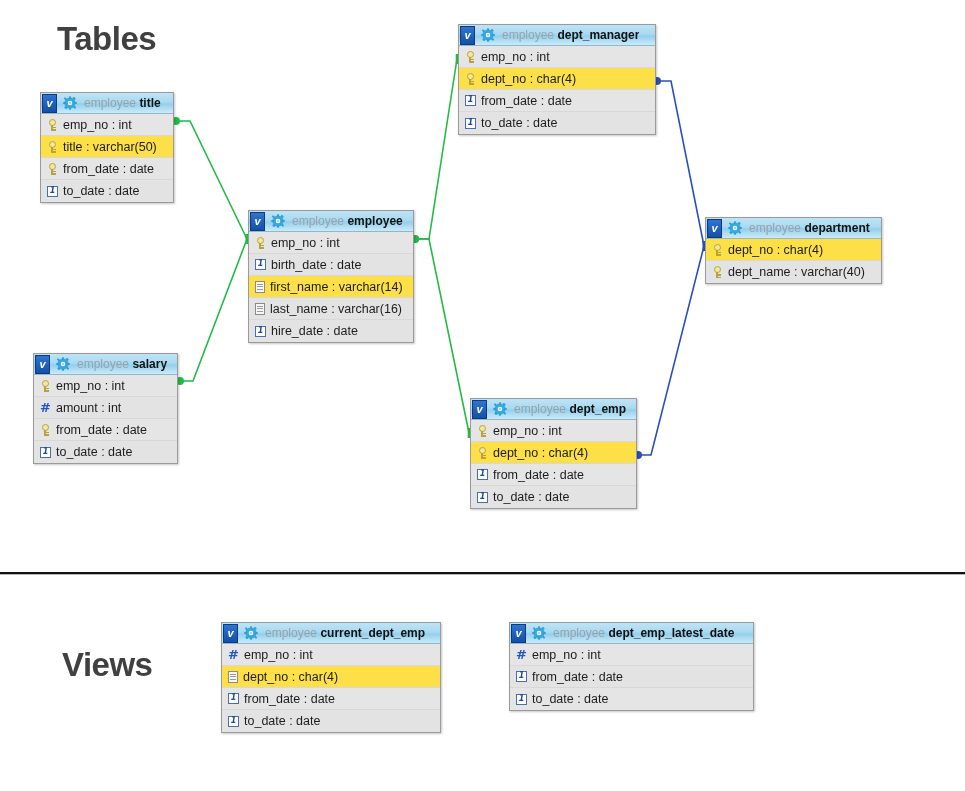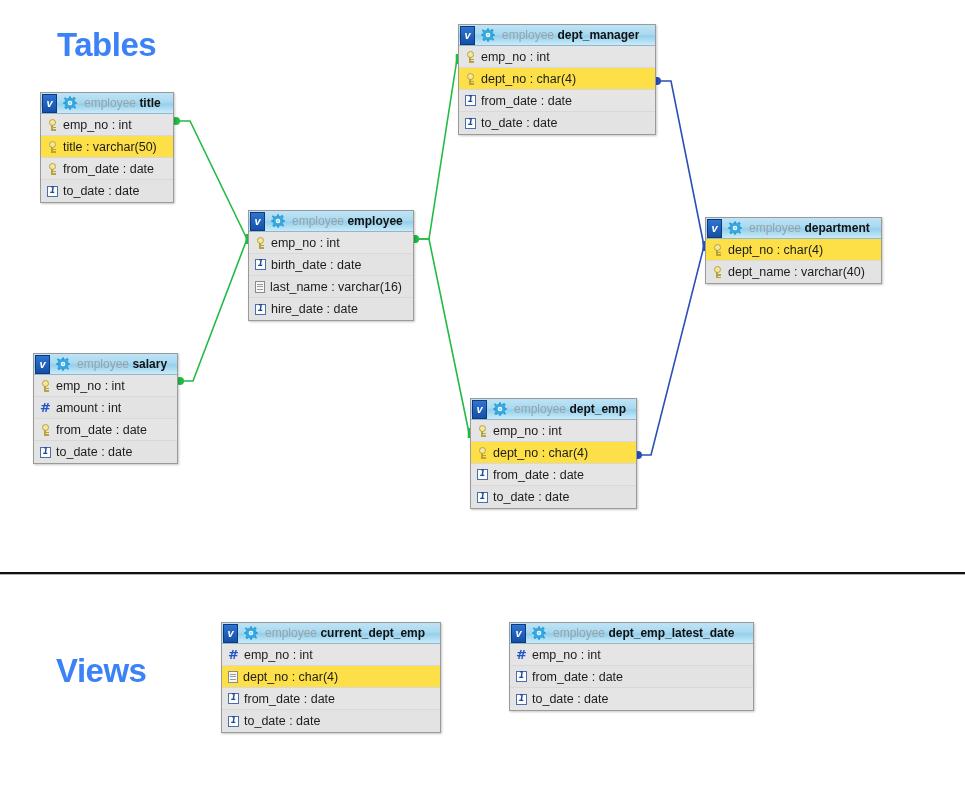--- a/index.html
+++ b/index.html
@@ -12,24 +12,23 @@
     overflow:hidden;
     -webkit-font-smoothing:antialiased;
   }
   #canvas{position:absolute;left:0;top:0;width:965px;height:791px;}
 
   
   .section-title{
     position:absolute;
     font-size:33px;
     font-weight:bold;
-    color:#3b82f6;
+    color:#404040;
     letter-spacing:-0.5px;
     white-space:nowrap;
-    margin-top:6px;
   }
 
   
   .divider{
     position:absolute;
     left:0;width:965px;height:0;
     border-top:2px solid #111;
     box-shadow:0 1px 0 rgba(120,120,120,.55);
   }
 
@@ -170,21 +169,21 @@
     transform:rotate(45deg);
     border-radius:1px;
   }
 </style>
 </head>
 <body>
 
 <div id="canvas">
 
   <div class="section-title" style="left:57px;top:20px;">Tables</div>
-  <div class="section-title" style="left:56px;top:646px;">Views</div>
+  <div class="section-title" style="left:62px;top:646px;">Views</div>
 
   <div class="divider" style="top:572px;"></div>
 
   <svg id="links" viewBox="0 0 965 791" xmlns="http://www.w3.org/2000/svg">
       <g>
         <polyline points="176,121 190,121 247,239" fill="none" stroke="#22bb44" stroke-width="1.6"></polyline>
         <circle cx="176" cy="121" r="4" fill="#22bb44"></circle>
         <line x1="247" y1="234" x2="247" y2="244" stroke="#22bb44" stroke-width="2.6"></line>
         <line x1="247" y1="239" x2="256" y2="239" stroke="#22bb44" stroke-width="2.2"></line>
       </g>
@@ -358,267 +357,276 @@
           </span>
           <span class="rowtext">emp_no : int</span>
         </div>
         <div class="row bg-gray">
           <span class="rowicon ic-date">
             <i class="box"></i>
             <i class="one">1</i>
           </span>
           <span class="rowtext">birth_date : date</span>
         </div>
-        <div class="row bg-gray">
-          <span class="rowicon ic-text">
-            <i class="pg"></i>
-            <i class="ln" style="top:3px"></i>
-            <i class="ln" style="top:5.5px"></i>
-            <i class="ln" style="top:8px"></i>
-          </span>
-          <span class="rowtext">last_name : varchar(16)</span>
-        </div>
-        <div class="row bg-gray">
-          <span class="rowicon ic-date">
-            <i class="box"></i>
-            <i class="one">1</i>
-          </span>
-          <span class="rowtext">hire_date : date</span>
-        </div>
-      </div>
-      <div class="entity" style="left: 705px; top: 217px; width: 177px;">
-        <div class="ent-head">
-          <span class="badge-v">v</span>
-          <span class="gear"><svg width="14" height="14" viewBox="0 0 16 16">
-              <g fill="#2f9ed8">
-                <circle cx="8" cy="8" r="6.4" fill="#35a9e0"></circle>
-                <rect x="6.9" y="0.3" width="2.2" height="3.2" rx="0.6"></rect>
-                <rect x="6.9" y="12.5" width="2.2" height="3.2" rx="0.6"></rect>
-                <rect x="0.3" y="6.9" width="3.2" height="2.2" rx="0.6"></rect>
-                <rect x="12.5" y="6.9" width="3.2" height="2.2" rx="0.6"></rect>
-                <rect x="1.6" y="1.6" width="2.2" height="3.2" rx="0.6" transform="rotate(-45 2.7 3.2)"></rect>
-                <rect x="12.2" y="11.2" width="2.2" height="3.2" rx="0.6" transform="rotate(-45 13.3 12.8)"></rect>
-                <rect x="11.2" y="1.6" width="3.2" height="2.2" rx="0.6" transform="rotate(45 12.8 2.7)"></rect>
-                <rect x="1.6" y="12.2" width="3.2" height="2.2" rx="0.6" transform="rotate(45 3.2 13.3)"></rect>
-              </g>
-              <circle cx="8" cy="8" r="2.6" fill="#ffffff"></circle>
-              <circle cx="8" cy="8" r="1.5" fill="#9fd9f2"></circle>
-            </svg></span>
-          <span class="ent-title"><span class="schema">employee</span> <span class="tname">department</span></span>
-        </div>
-        <div class="row bg-pink">
-          <span class="rowicon ic-key">
-            <i class="kh"></i>
-            <i class="ks"></i>
-            <i class="kt"></i>
-            <i class="kt2"></i>
-          </span>
-          <span class="rowtext">dept_no : char(4)</span>
-        </div>
-        <div class="row bg-gray">
-          <span class="rowicon ic-key">
-            <i class="kh"></i>
-            <i class="ks"></i>
-            <i class="kt"></i>
-            <i class="kt2"></i>
-          </span>
-          <span class="rowtext">dept_name : varchar(40)</span>
-        </div>
-      </div>
-      <div class="entity" style="left: 33px; top: 353px; width: 145px;">
-        <div class="ent-head">
-          <span class="badge-v">v</span>
-          <span class="gear"><svg width="14" height="14" viewBox="0 0 16 16">
-              <g fill="#2f9ed8">
-                <circle cx="8" cy="8" r="6.4" fill="#35a9e0"></circle>
-                <rect x="6.9" y="0.3" width="2.2" height="3.2" rx="0.6"></rect>
-                <rect x="6.9" y="12.5" width="2.2" height="3.2" rx="0.6"></rect>
-                <rect x="0.3" y="6.9" width="3.2" height="2.2" rx="0.6"></rect>
-                <rect x="12.5" y="6.9" width="3.2" height="2.2" rx="0.6"></rect>
-                <rect x="1.6" y="1.6" width="2.2" height="3.2" rx="0.6" transform="rotate(-45 2.7 3.2)"></rect>
-                <rect x="12.2" y="11.2" width="2.2" height="3.2" rx="0.6" transform="rotate(-45 13.3 12.8)"></rect>
-                <rect x="11.2" y="1.6" width="3.2" height="2.2" rx="0.6" transform="rotate(45 12.8 2.7)"></rect>
-                <rect x="1.6" y="12.2" width="3.2" height="2.2" rx="0.6" transform="rotate(45 3.2 13.3)"></rect>
-              </g>
-              <circle cx="8" cy="8" r="2.6" fill="#ffffff"></circle>
-              <circle cx="8" cy="8" r="1.5" fill="#9fd9f2"></circle>
-            </svg></span>
-          <span class="ent-title"><span class="schema">employee</span> <span class="tname">salary</span></span>
-        </div>
-        <div class="row bg-white">
-          <span class="rowicon ic-key">
-            <i class="kh"></i>
-            <i class="ks"></i>
-            <i class="kt"></i>
-            <i class="kt2"></i>
-          </span>
-          <span class="rowtext">emp_no : int</span>
-        </div>
-        <div class="row bg-gray">
-          <span class="rowicon ic-num">
-            <span>#</span>
-          </span>
-          <span class="rowtext">amount : int</span>
-        </div>
-        <div class="row bg-white">
-          <span class="rowicon ic-key">
-            <i class="kh"></i>
-            <i class="ks"></i>
-            <i class="kt"></i>
-            <i class="kt2"></i>
-          </span>
-          <span class="rowtext">from_date : date</span>
-        </div>
-        <div class="row bg-gray">
-          <span class="rowicon ic-date">
-            <i class="box"></i>
-            <i class="one">1</i>
-          </span>
-          <span class="rowtext">to_date : date</span>
-        </div>
-      </div>
-      <div class="entity" style="left: 470px; top: 398px; width: 167px;">
-        <div class="ent-head">
-          <span class="badge-v">v</span>
-          <span class="gear"><svg width="14" height="14" viewBox="0 0 16 16">
-              <g fill="#2f9ed8">
-                <circle cx="8" cy="8" r="6.4" fill="#35a9e0"></circle>
-                <rect x="6.9" y="0.3" width="2.2" height="3.2" rx="0.6"></rect>
-                <rect x="6.9" y="12.5" width="2.2" height="3.2" rx="0.6"></rect>
-                <rect x="0.3" y="6.9" width="3.2" height="2.2" rx="0.6"></rect>
-                <rect x="12.5" y="6.9" width="3.2" height="2.2" rx="0.6"></rect>
-                <rect x="1.6" y="1.6" width="2.2" height="3.2" rx="0.6" transform="rotate(-45 2.7 3.2)"></rect>
-                <rect x="12.2" y="11.2" width="2.2" height="3.2" rx="0.6" transform="rotate(-45 13.3 12.8)"></rect>
-                <rect x="11.2" y="1.6" width="3.2" height="2.2" rx="0.6" transform="rotate(45 12.8 2.7)"></rect>
-                <rect x="1.6" y="12.2" width="3.2" height="2.2" rx="0.6" transform="rotate(45 3.2 13.3)"></rect>
-              </g>
-              <circle cx="8" cy="8" r="2.6" fill="#ffffff"></circle>
-              <circle cx="8" cy="8" r="1.5" fill="#9fd9f2"></circle>
-            </svg></span>
-          <span class="ent-title"><span class="schema">employee</span> <span class="tname">dept_emp</span></span>
-        </div>
-        <div class="row bg-white">
-          <span class="rowicon ic-key">
-            <i class="kh"></i>
-            <i class="ks"></i>
-            <i class="kt"></i>
-            <i class="kt2"></i>
-          </span>
-          <span class="rowtext">emp_no : int</span>
-        </div>
-        <div class="row bg-pink">
-          <span class="rowicon ic-key">
-            <i class="kh"></i>
-            <i class="ks"></i>
-            <i class="kt"></i>
-            <i class="kt2"></i>
-          </span>
-          <span class="rowtext">dept_no : char(4)</span>
-        </div>
-        <div class="row bg-white">
-          <span class="rowicon ic-date">
-            <i class="box"></i>
-            <i class="one">1</i>
-          </span>
-          <span class="rowtext">from_date : date</span>
-        </div>
-        <div class="row bg-gray">
-          <span class="rowicon ic-date">
-            <i class="box"></i>
-            <i class="one">1</i>
-          </span>
-          <span class="rowtext">to_date : date</span>
-        </div>
-      </div>
-      <div class="entity" style="left: 221px; top: 622px; width: 220px;">
-        <div class="ent-head">
-          <span class="badge-v">v</span>
-          <span class="gear"><svg width="14" height="14" viewBox="0 0 16 16">
-              <g fill="#2f9ed8">
-                <circle cx="8" cy="8" r="6.4" fill="#35a9e0"></circle>
-                <rect x="6.9" y="0.3" width="2.2" height="3.2" rx="0.6"></rect>
-                <rect x="6.9" y="12.5" width="2.2" height="3.2" rx="0.6"></rect>
-                <rect x="0.3" y="6.9" width="3.2" height="2.2" rx="0.6"></rect>
-                <rect x="12.5" y="6.9" width="3.2" height="2.2" rx="0.6"></rect>
-                <rect x="1.6" y="1.6" width="2.2" height="3.2" rx="0.6" transform="rotate(-45 2.7 3.2)"></rect>
-                <rect x="12.2" y="11.2" width="2.2" height="3.2" rx="0.6" transform="rotate(-45 13.3 12.8)"></rect>
-                <rect x="11.2" y="1.6" width="3.2" height="2.2" rx="0.6" transform="rotate(45 12.8 2.7)"></rect>
-                <rect x="1.6" y="12.2" width="3.2" height="2.2" rx="0.6" transform="rotate(45 3.2 13.3)"></rect>
-              </g>
-              <circle cx="8" cy="8" r="2.6" fill="#ffffff"></circle>
-              <circle cx="8" cy="8" r="1.5" fill="#9fd9f2"></circle>
-            </svg></span>
-          <span class="ent-title"><span class="schema">employee</span> <span class="tname">current_dept_emp</span></span>
-        </div>
-        <div class="row bg-white">
-          <span class="rowicon ic-num">
-            <span>#</span>
-          </span>
-          <span class="rowtext">emp_no : int</span>
-        </div>
         <div class="row bg-pink">
           <span class="rowicon ic-text">
             <i class="pg"></i>
             <i class="ln" style="top:3px"></i>
             <i class="ln" style="top:5.5px"></i>
             <i class="ln" style="top:8px"></i>
           </span>
+          <span class="rowtext">first_name : varchar(14)</span>
+        </div>
+        <div class="row bg-gray">
+          <span class="rowicon ic-text">
+            <i class="pg"></i>
+            <i class="ln" style="top:3px"></i>
+            <i class="ln" style="top:5.5px"></i>
+            <i class="ln" style="top:8px"></i>
+          </span>
+          <span class="rowtext">last_name : varchar(16)</span>
+        </div>
+        <div class="row bg-gray">
+          <span class="rowicon ic-date">
+            <i class="box"></i>
+            <i class="one">1</i>
+          </span>
+          <span class="rowtext">hire_date : date</span>
+        </div>
+      </div>
+      <div class="entity" style="left: 705px; top: 217px; width: 177px;">
+        <div class="ent-head">
+          <span class="badge-v">v</span>
+          <span class="gear"><svg width="14" height="14" viewBox="0 0 16 16">
+              <g fill="#2f9ed8">
+                <circle cx="8" cy="8" r="6.4" fill="#35a9e0"></circle>
+                <rect x="6.9" y="0.3" width="2.2" height="3.2" rx="0.6"></rect>
+                <rect x="6.9" y="12.5" width="2.2" height="3.2" rx="0.6"></rect>
+                <rect x="0.3" y="6.9" width="3.2" height="2.2" rx="0.6"></rect>
+                <rect x="12.5" y="6.9" width="3.2" height="2.2" rx="0.6"></rect>
+                <rect x="1.6" y="1.6" width="2.2" height="3.2" rx="0.6" transform="rotate(-45 2.7 3.2)"></rect>
+                <rect x="12.2" y="11.2" width="2.2" height="3.2" rx="0.6" transform="rotate(-45 13.3 12.8)"></rect>
+                <rect x="11.2" y="1.6" width="3.2" height="2.2" rx="0.6" transform="rotate(45 12.8 2.7)"></rect>
+                <rect x="1.6" y="12.2" width="3.2" height="2.2" rx="0.6" transform="rotate(45 3.2 13.3)"></rect>
+              </g>
+              <circle cx="8" cy="8" r="2.6" fill="#ffffff"></circle>
+              <circle cx="8" cy="8" r="1.5" fill="#9fd9f2"></circle>
+            </svg></span>
+          <span class="ent-title"><span class="schema">employee</span> <span class="tname">department</span></span>
+        </div>
+        <div class="row bg-pink">
+          <span class="rowicon ic-key">
+            <i class="kh"></i>
+            <i class="ks"></i>
+            <i class="kt"></i>
+            <i class="kt2"></i>
+          </span>
           <span class="rowtext">dept_no : char(4)</span>
         </div>
-        <div class="row bg-white">
-          <span class="rowicon ic-date">
-            <i class="box"></i>
-            <i class="one">1</i>
-          </span>
-          <span class="rowtext">from_date : date</span>
-        </div>
-        <div class="row bg-gray">
-          <span class="rowicon ic-date">
-            <i class="box"></i>
-            <i class="one">1</i>
-          </span>
-          <span class="rowtext">to_date : date</span>
-        </div>
-      </div>
-      <div class="entity" style="left: 509px; top: 622px; width: 245px;">
-        <div class="ent-head">
-          <span class="badge-v">v</span>
-          <span class="gear"><svg width="14" height="14" viewBox="0 0 16 16">
-              <g fill="#2f9ed8">
-                <circle cx="8" cy="8" r="6.4" fill="#35a9e0"></circle>
-                <rect x="6.9" y="0.3" width="2.2" height="3.2" rx="0.6"></rect>
-                <rect x="6.9" y="12.5" width="2.2" height="3.2" rx="0.6"></rect>
-                <rect x="0.3" y="6.9" width="3.2" height="2.2" rx="0.6"></rect>
-                <rect x="12.5" y="6.9" width="3.2" height="2.2" rx="0.6"></rect>
-                <rect x="1.6" y="1.6" width="2.2" height="3.2" rx="0.6" transform="rotate(-45 2.7 3.2)"></rect>
-                <rect x="12.2" y="11.2" width="2.2" height="3.2" rx="0.6" transform="rotate(-45 13.3 12.8)"></rect>
-                <rect x="11.2" y="1.6" width="3.2" height="2.2" rx="0.6" transform="rotate(45 12.8 2.7)"></rect>
-                <rect x="1.6" y="12.2" width="3.2" height="2.2" rx="0.6" transform="rotate(45 3.2 13.3)"></rect>
-              </g>
-              <circle cx="8" cy="8" r="2.6" fill="#ffffff"></circle>
-              <circle cx="8" cy="8" r="1.5" fill="#9fd9f2"></circle>
-            </svg></span>
-          <span class="ent-title"><span class="schema">employee</span> <span class="tname">dept_emp_latest_date</span></span>
-        </div>
-        <div class="row bg-white">
+        <div class="row bg-gray">
+          <span class="rowicon ic-key">
+            <i class="kh"></i>
+            <i class="ks"></i>
+            <i class="kt"></i>
+            <i class="kt2"></i>
+          </span>
+          <span class="rowtext">dept_name : varchar(40)</span>
+        </div>
+      </div>
+      <div class="entity" style="left: 33px; top: 353px; width: 145px;">
+        <div class="ent-head">
+          <span class="badge-v">v</span>
+          <span class="gear"><svg width="14" height="14" viewBox="0 0 16 16">
+              <g fill="#2f9ed8">
+                <circle cx="8" cy="8" r="6.4" fill="#35a9e0"></circle>
+                <rect x="6.9" y="0.3" width="2.2" height="3.2" rx="0.6"></rect>
+                <rect x="6.9" y="12.5" width="2.2" height="3.2" rx="0.6"></rect>
+                <rect x="0.3" y="6.9" width="3.2" height="2.2" rx="0.6"></rect>
+                <rect x="12.5" y="6.9" width="3.2" height="2.2" rx="0.6"></rect>
+                <rect x="1.6" y="1.6" width="2.2" height="3.2" rx="0.6" transform="rotate(-45 2.7 3.2)"></rect>
+                <rect x="12.2" y="11.2" width="2.2" height="3.2" rx="0.6" transform="rotate(-45 13.3 12.8)"></rect>
+                <rect x="11.2" y="1.6" width="3.2" height="2.2" rx="0.6" transform="rotate(45 12.8 2.7)"></rect>
+                <rect x="1.6" y="12.2" width="3.2" height="2.2" rx="0.6" transform="rotate(45 3.2 13.3)"></rect>
+              </g>
+              <circle cx="8" cy="8" r="2.6" fill="#ffffff"></circle>
+              <circle cx="8" cy="8" r="1.5" fill="#9fd9f2"></circle>
+            </svg></span>
+          <span class="ent-title"><span class="schema">employee</span> <span class="tname">salary</span></span>
+        </div>
+        <div class="row bg-white">
+          <span class="rowicon ic-key">
+            <i class="kh"></i>
+            <i class="ks"></i>
+            <i class="kt"></i>
+            <i class="kt2"></i>
+          </span>
+          <span class="rowtext">emp_no : int</span>
+        </div>
+        <div class="row bg-gray">
           <span class="rowicon ic-num">
             <span>#</span>
           </span>
+          <span class="rowtext">amount : int</span>
+        </div>
+        <div class="row bg-white">
+          <span class="rowicon ic-key">
+            <i class="kh"></i>
+            <i class="ks"></i>
+            <i class="kt"></i>
+            <i class="kt2"></i>
+          </span>
+          <span class="rowtext">from_date : date</span>
+        </div>
+        <div class="row bg-gray">
+          <span class="rowicon ic-date">
+            <i class="box"></i>
+            <i class="one">1</i>
+          </span>
+          <span class="rowtext">to_date : date</span>
+        </div>
+      </div>
+      <div class="entity" style="left: 470px; top: 398px; width: 167px;">
+        <div class="ent-head">
+          <span class="badge-v">v</span>
+          <span class="gear"><svg width="14" height="14" viewBox="0 0 16 16">
+              <g fill="#2f9ed8">
+                <circle cx="8" cy="8" r="6.4" fill="#35a9e0"></circle>
+                <rect x="6.9" y="0.3" width="2.2" height="3.2" rx="0.6"></rect>
+                <rect x="6.9" y="12.5" width="2.2" height="3.2" rx="0.6"></rect>
+                <rect x="0.3" y="6.9" width="3.2" height="2.2" rx="0.6"></rect>
+                <rect x="12.5" y="6.9" width="3.2" height="2.2" rx="0.6"></rect>
+                <rect x="1.6" y="1.6" width="2.2" height="3.2" rx="0.6" transform="rotate(-45 2.7 3.2)"></rect>
+                <rect x="12.2" y="11.2" width="2.2" height="3.2" rx="0.6" transform="rotate(-45 13.3 12.8)"></rect>
+                <rect x="11.2" y="1.6" width="3.2" height="2.2" rx="0.6" transform="rotate(45 12.8 2.7)"></rect>
+                <rect x="1.6" y="12.2" width="3.2" height="2.2" rx="0.6" transform="rotate(45 3.2 13.3)"></rect>
+              </g>
+              <circle cx="8" cy="8" r="2.6" fill="#ffffff"></circle>
+              <circle cx="8" cy="8" r="1.5" fill="#9fd9f2"></circle>
+            </svg></span>
+          <span class="ent-title"><span class="schema">employee</span> <span class="tname">dept_emp</span></span>
+        </div>
+        <div class="row bg-white">
+          <span class="rowicon ic-key">
+            <i class="kh"></i>
+            <i class="ks"></i>
+            <i class="kt"></i>
+            <i class="kt2"></i>
+          </span>
           <span class="rowtext">emp_no : int</span>
         </div>
-        <div class="row bg-gray">
+        <div class="row bg-pink">
+          <span class="rowicon ic-key">
+            <i class="kh"></i>
+            <i class="ks"></i>
+            <i class="kt"></i>
+            <i class="kt2"></i>
+          </span>
+          <span class="rowtext">dept_no : char(4)</span>
+        </div>
+        <div class="row bg-white">
           <span class="rowicon ic-date">
             <i class="box"></i>
             <i class="one">1</i>
           </span>
           <span class="rowtext">from_date : date</span>
         </div>
-        <div class="row bg-white">
+        <div class="row bg-gray">
           <span class="rowicon ic-date">
             <i class="box"></i>
             <i class="one">1</i>
           </span>
           <span class="rowtext">to_date : date</span>
         </div>
       </div>
+      <div class="entity" style="left: 221px; top: 622px; width: 220px;">
+        <div class="ent-head">
+          <span class="badge-v">v</span>
+          <span class="gear"><svg width="14" height="14" viewBox="0 0 16 16">
+              <g fill="#2f9ed8">
+                <circle cx="8" cy="8" r="6.4" fill="#35a9e0"></circle>
+                <rect x="6.9" y="0.3" width="2.2" height="3.2" rx="0.6"></rect>
+                <rect x="6.9" y="12.5" width="2.2" height="3.2" rx="0.6"></rect>
+                <rect x="0.3" y="6.9" width="3.2" height="2.2" rx="0.6"></rect>
+                <rect x="12.5" y="6.9" width="3.2" height="2.2" rx="0.6"></rect>
+                <rect x="1.6" y="1.6" width="2.2" height="3.2" rx="0.6" transform="rotate(-45 2.7 3.2)"></rect>
+                <rect x="12.2" y="11.2" width="2.2" height="3.2" rx="0.6" transform="rotate(-45 13.3 12.8)"></rect>
+                <rect x="11.2" y="1.6" width="3.2" height="2.2" rx="0.6" transform="rotate(45 12.8 2.7)"></rect>
+                <rect x="1.6" y="12.2" width="3.2" height="2.2" rx="0.6" transform="rotate(45 3.2 13.3)"></rect>
+              </g>
+              <circle cx="8" cy="8" r="2.6" fill="#ffffff"></circle>
+              <circle cx="8" cy="8" r="1.5" fill="#9fd9f2"></circle>
+            </svg></span>
+          <span class="ent-title"><span class="schema">employee</span> <span class="tname">current_dept_emp</span></span>
+        </div>
+        <div class="row bg-white">
+          <span class="rowicon ic-num">
+            <span>#</span>
+          </span>
+          <span class="rowtext">emp_no : int</span>
+        </div>
+        <div class="row bg-pink">
+          <span class="rowicon ic-text">
+            <i class="pg"></i>
+            <i class="ln" style="top:3px"></i>
+            <i class="ln" style="top:5.5px"></i>
+            <i class="ln" style="top:8px"></i>
+          </span>
+          <span class="rowtext">dept_no : char(4)</span>
+        </div>
+        <div class="row bg-white">
+          <span class="rowicon ic-date">
+            <i class="box"></i>
+            <i class="one">1</i>
+          </span>
+          <span class="rowtext">from_date : date</span>
+        </div>
+        <div class="row bg-gray">
+          <span class="rowicon ic-date">
+            <i class="box"></i>
+            <i class="one">1</i>
+          </span>
+          <span class="rowtext">to_date : date</span>
+        </div>
+      </div>
+      <div class="entity" style="left: 509px; top: 622px; width: 245px;">
+        <div class="ent-head">
+          <span class="badge-v">v</span>
+          <span class="gear"><svg width="14" height="14" viewBox="0 0 16 16">
+              <g fill="#2f9ed8">
+                <circle cx="8" cy="8" r="6.4" fill="#35a9e0"></circle>
+                <rect x="6.9" y="0.3" width="2.2" height="3.2" rx="0.6"></rect>
+                <rect x="6.9" y="12.5" width="2.2" height="3.2" rx="0.6"></rect>
+                <rect x="0.3" y="6.9" width="3.2" height="2.2" rx="0.6"></rect>
+                <rect x="12.5" y="6.9" width="3.2" height="2.2" rx="0.6"></rect>
+                <rect x="1.6" y="1.6" width="2.2" height="3.2" rx="0.6" transform="rotate(-45 2.7 3.2)"></rect>
+                <rect x="12.2" y="11.2" width="2.2" height="3.2" rx="0.6" transform="rotate(-45 13.3 12.8)"></rect>
+                <rect x="11.2" y="1.6" width="3.2" height="2.2" rx="0.6" transform="rotate(45 12.8 2.7)"></rect>
+                <rect x="1.6" y="12.2" width="3.2" height="2.2" rx="0.6" transform="rotate(45 3.2 13.3)"></rect>
+              </g>
+              <circle cx="8" cy="8" r="2.6" fill="#ffffff"></circle>
+              <circle cx="8" cy="8" r="1.5" fill="#9fd9f2"></circle>
+            </svg></span>
+          <span class="ent-title"><span class="schema">employee</span> <span class="tname">dept_emp_latest_date</span></span>
+        </div>
+        <div class="row bg-white">
+          <span class="rowicon ic-num">
+            <span>#</span>
+          </span>
+          <span class="rowtext">emp_no : int</span>
+        </div>
+        <div class="row bg-gray">
+          <span class="rowicon ic-date">
+            <i class="box"></i>
+            <i class="one">1</i>
+          </span>
+          <span class="rowtext">from_date : date</span>
+        </div>
+        <div class="row bg-white">
+          <span class="rowicon ic-date">
+            <i class="box"></i>
+            <i class="one">1</i>
+          </span>
+          <span class="rowtext">to_date : date</span>
+        </div>
+      </div>
     </div>
 
 </div>
 
 </body></html>

